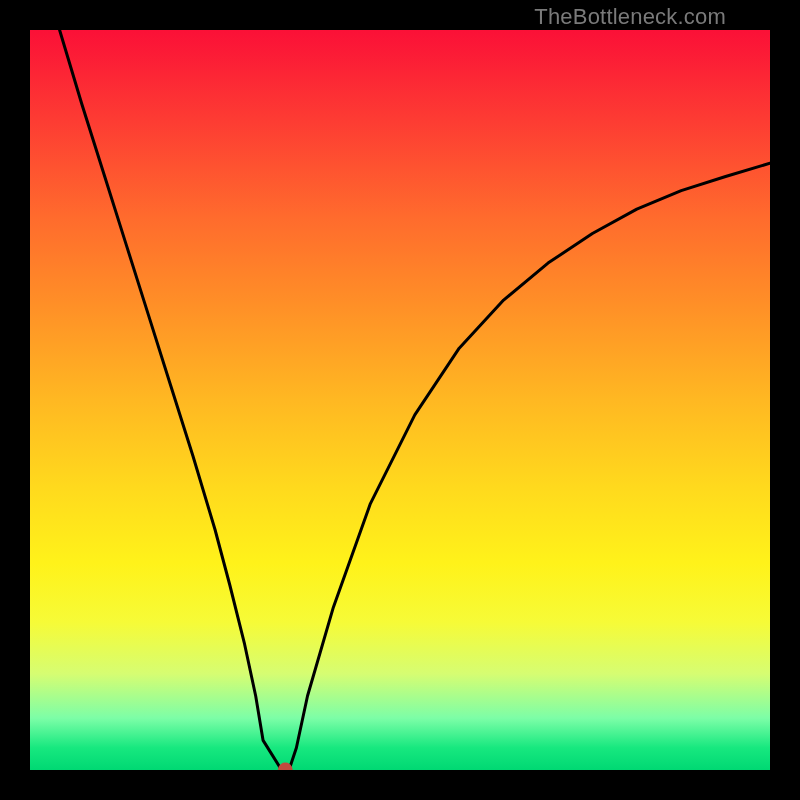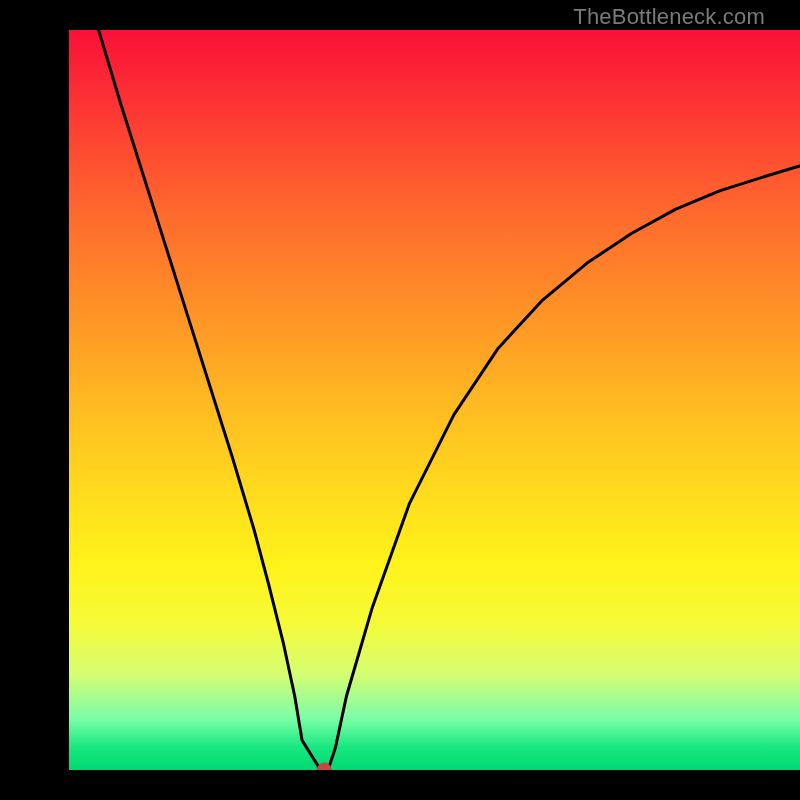--- a/index.html
+++ b/index.html
@@ -9,21 +9,20 @@
     height: 800px;
     overflow: hidden;
     background: #000;
     font-family: Arial, Helvetica, sans-serif;
   }
   .outer {
     position: relative;
     width: 740px;
     height: 800px;
     background: #000;
-    margin-left: 39px;
   }
   .watermark {
     position: absolute;
     top: 4px;
     right: 14px;
     color: #7a7a7a;
     font-size: 22px;
     font-weight: 400;
     letter-spacing: 0.2px;
     z-index: 10;

